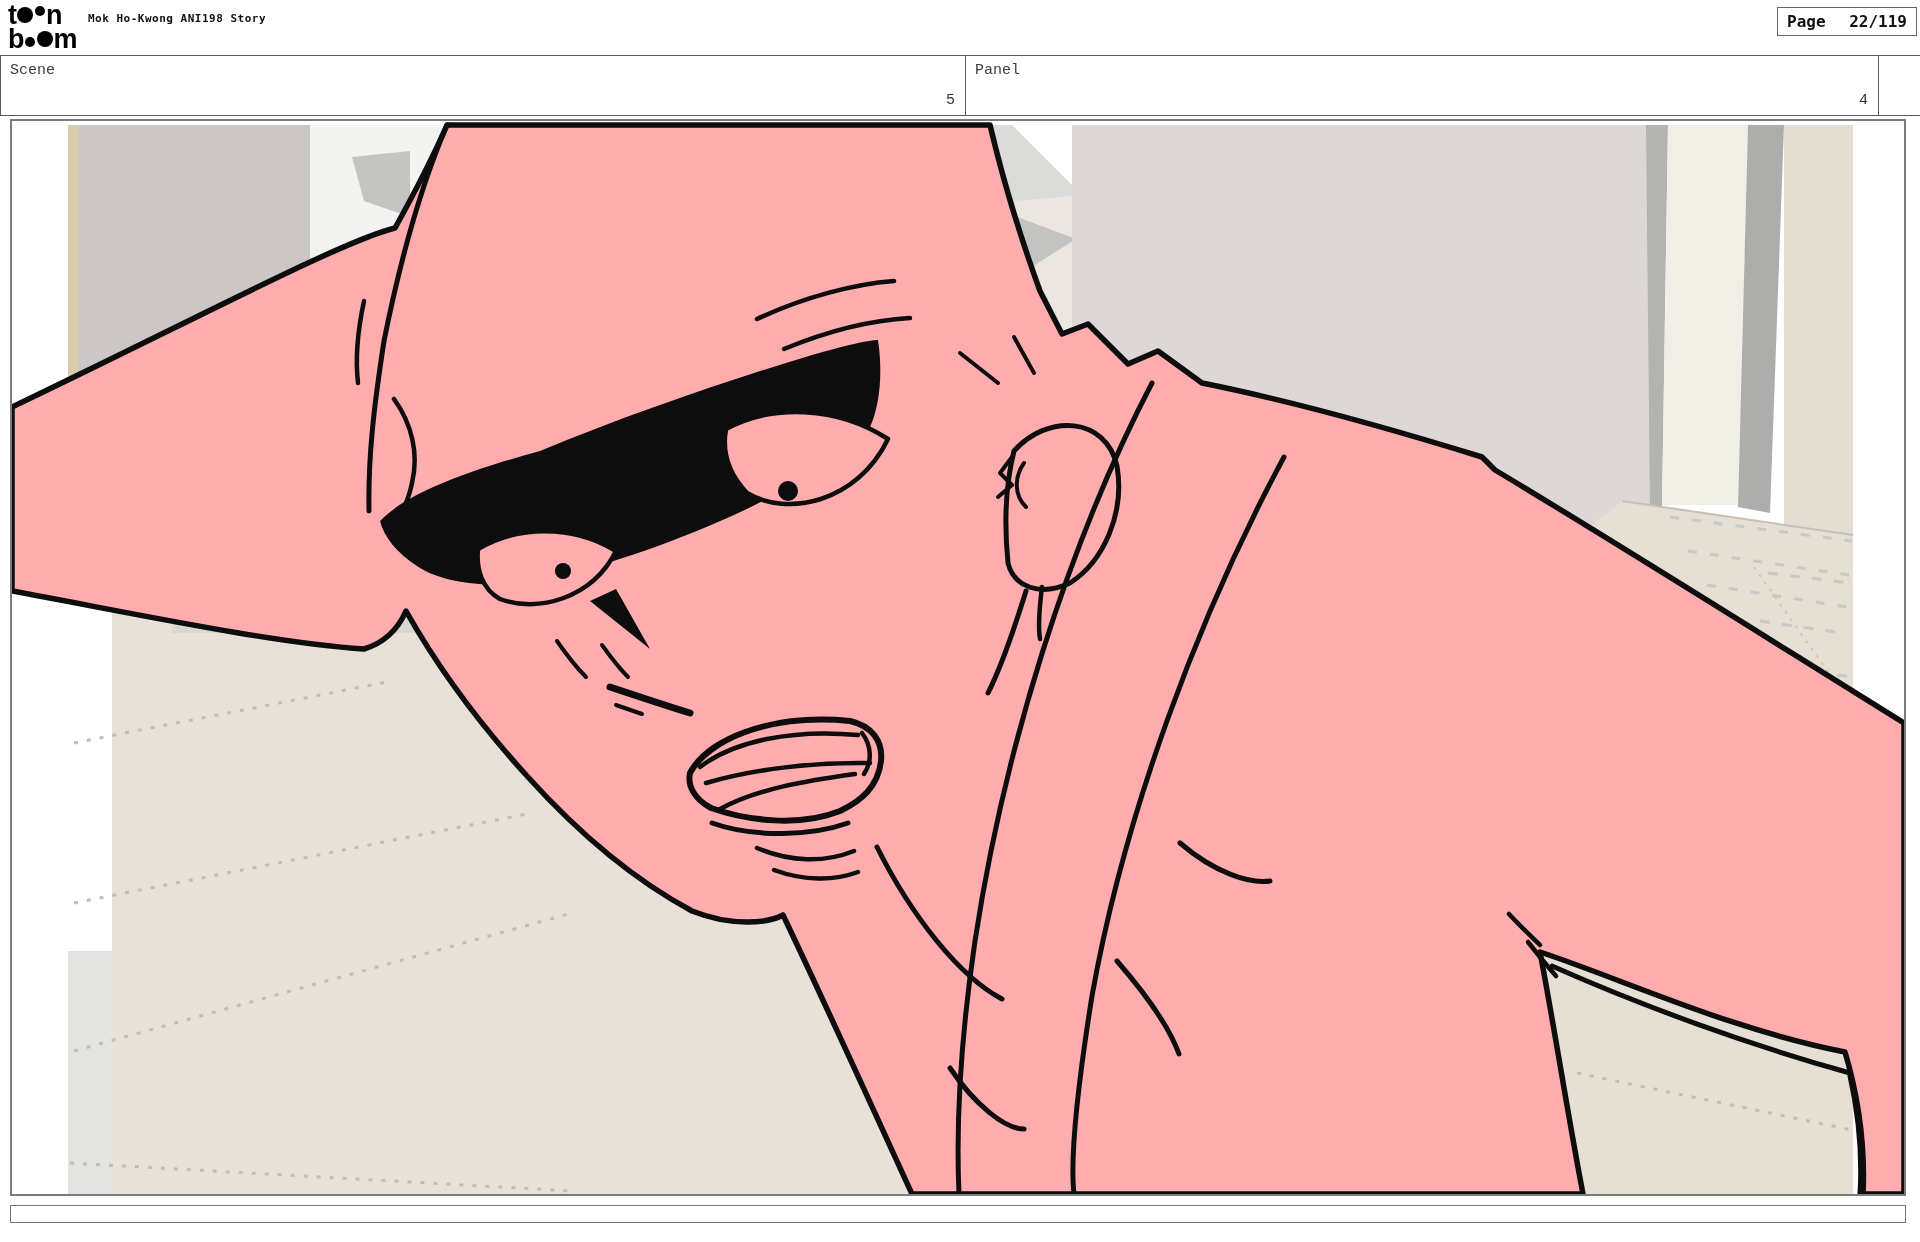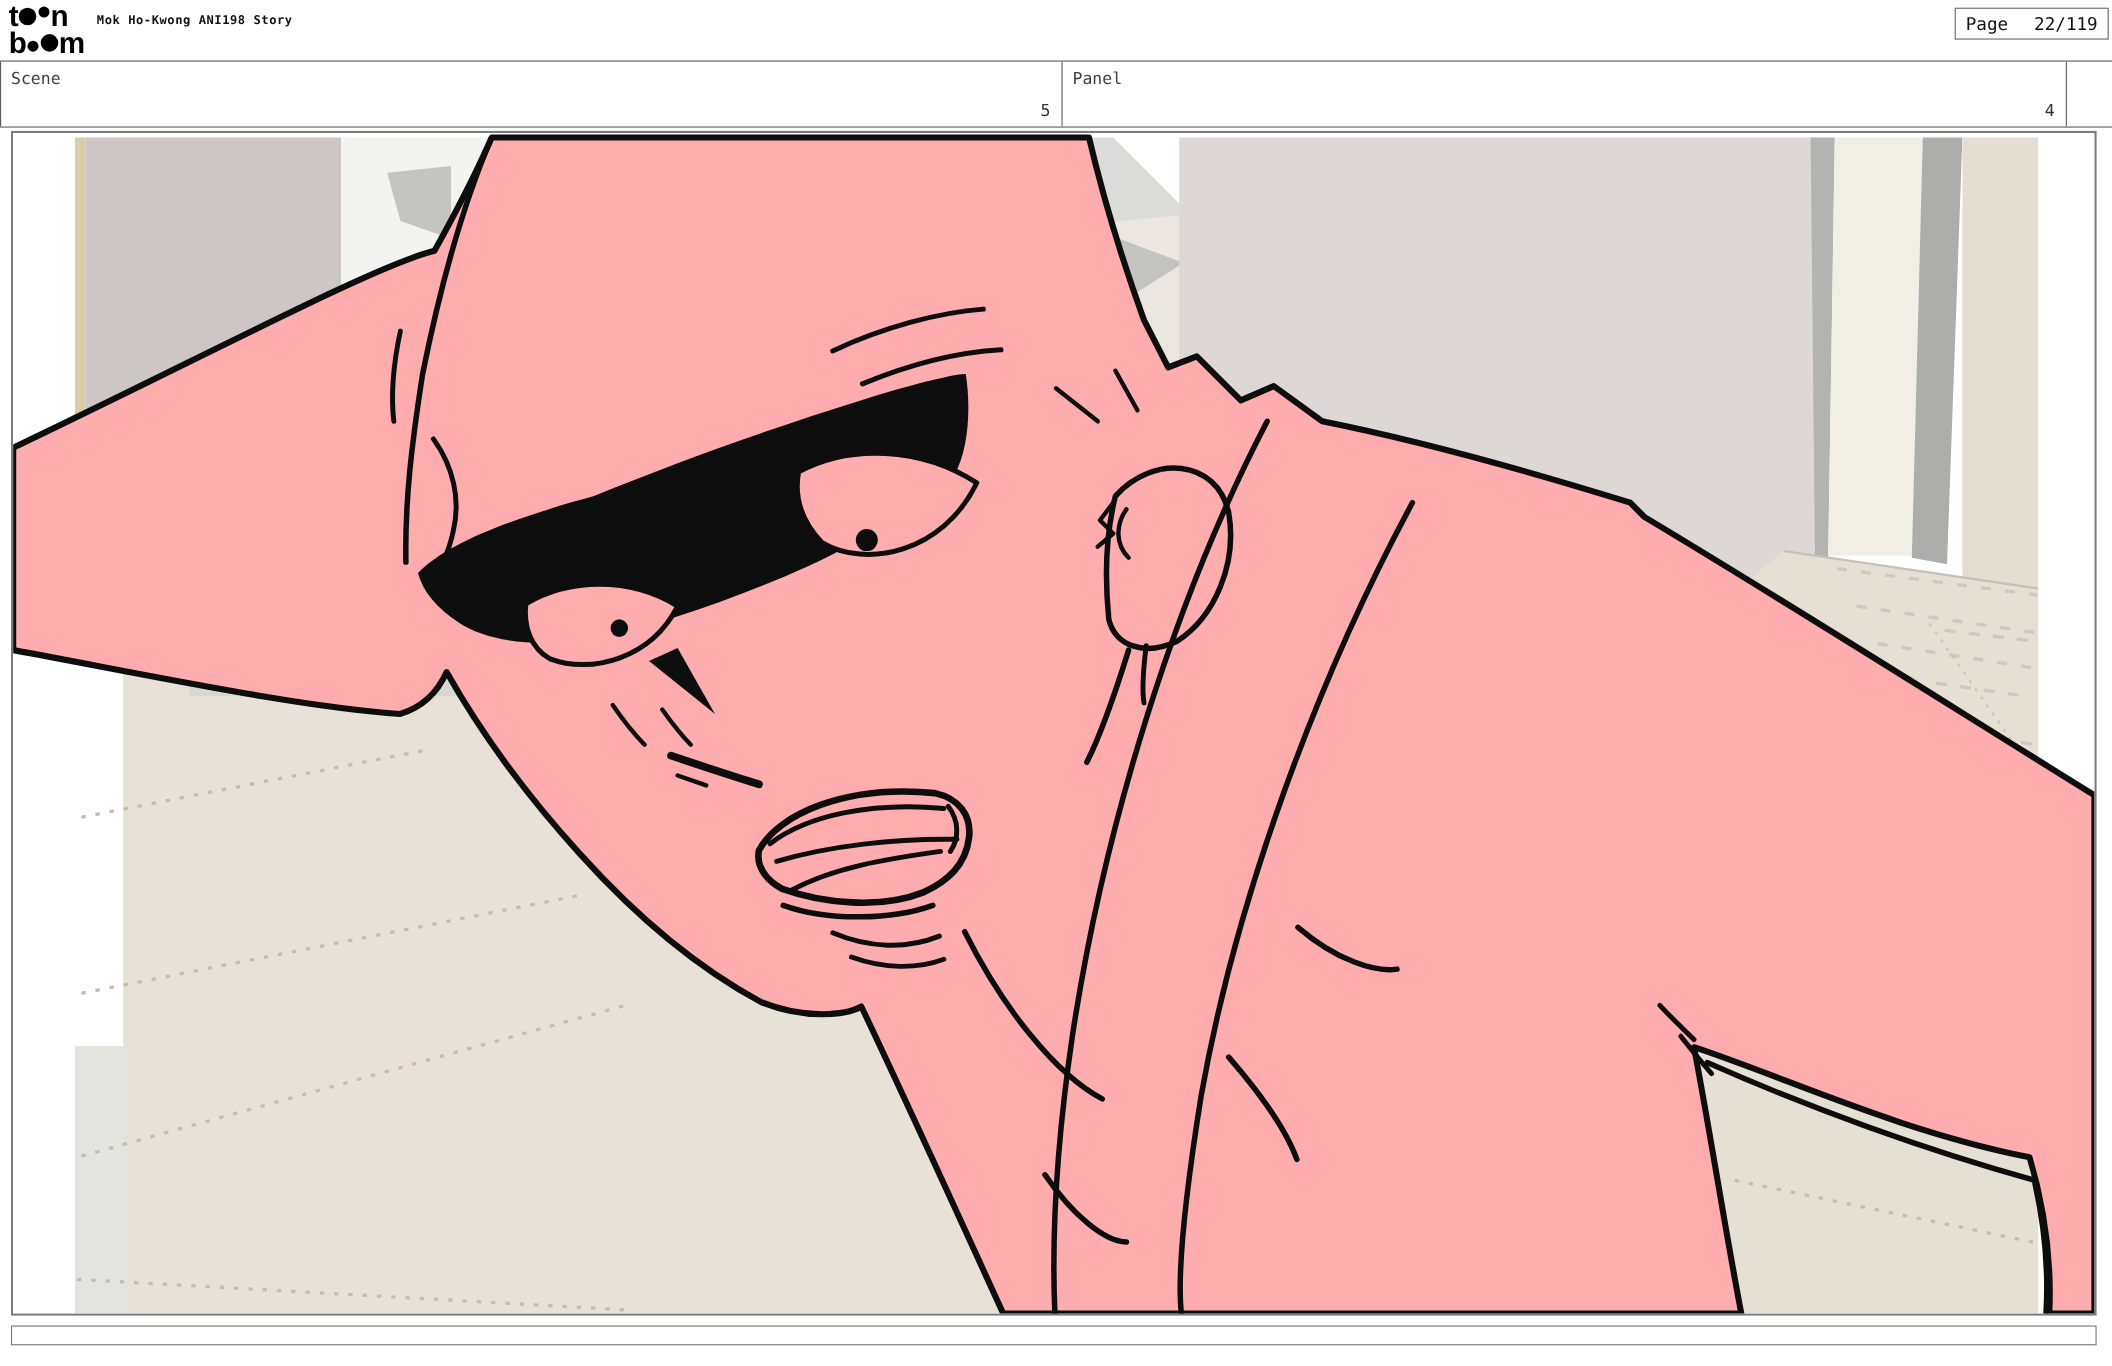--- a/index.html
+++ b/index.html
@@ -16,26 +16,26 @@
   .logo{position:absolute;left:8px;top:3px;width:78px;height:50px;font-family:"Liberation Sans",sans-serif;
         font-weight:bold;color:#000;line-height:23px;font-size:27px;letter-spacing:-1px;}
   .logo-row{display:flex;align-items:center;height:24px;}
   .dot{display:inline-block;background:#000;border-radius:50%;}
   .dot-big{width:16px;height:16px;margin:0 1px;}
   .dot-small{width:10px;height:10px;margin:0 1px;}
   .up{transform:translateY(-4px);} .down{transform:translateY(3px);}
   .doc-title{position:absolute;left:88px;top:12px;font-size:11px;font-weight:bold;letter-spacing:.5px;}
   .page-box{position:absolute;left:1777px;top:7px;width:140px;height:29px;border:1px solid #666;
             display:flex;justify-content:space-between;align-items:center;padding:0 9px;
-            font-size:16px;font-weight:normal;background:#fff;}
+            font-size:16px;font-weight:bold;background:#fff;}
 
   
   .fields-row{position:absolute;left:0;top:55px;width:1920px;height:61px;
               border-top:1px solid #5a5a5a;border-bottom:1px solid #5a5a5a;background:#fff;}
-  .field-cell{position:absolute;top:0;height:100%;border-left:1px solid #5a5a5a;}
+  .field-cell{position:absolute;top:0;height:100%;border-left:1px solid #5a5a5a;font-family:Liberation Mono, monospace;}
   .field-cell.scene{left:0;width:965px;border-left:1px solid #5a5a5a;}
   .field-cell.panel{left:965px;width:914px;border-right:1px solid #5a5a5a;}
   .field-label{position:absolute;left:9px;top:6px;font-size:15px;color:#3e3e3e;}
   .field-value{position:absolute;right:10px;bottom:6px;font-size:15px;color:#333;}
 
   
   .board-frame{position:absolute;left:10px;top:119px;width:1896px;height:1077px;
                border:2px solid var(--border-gray);background:#fff;}
   .board-frame svg{display:block;width:1892px;height:1073px;}
 

